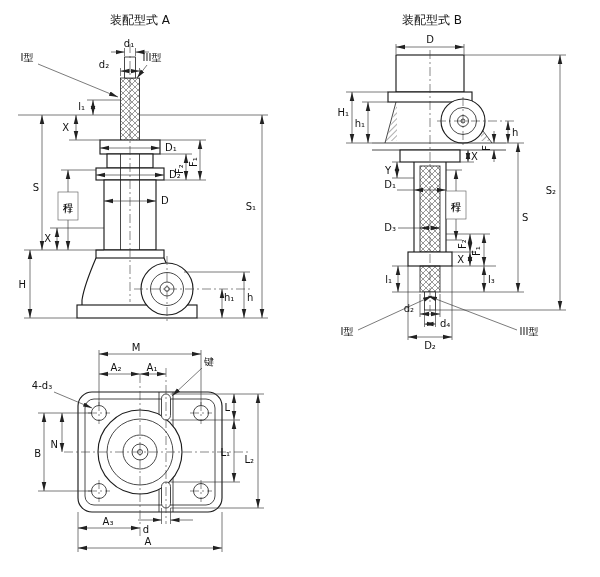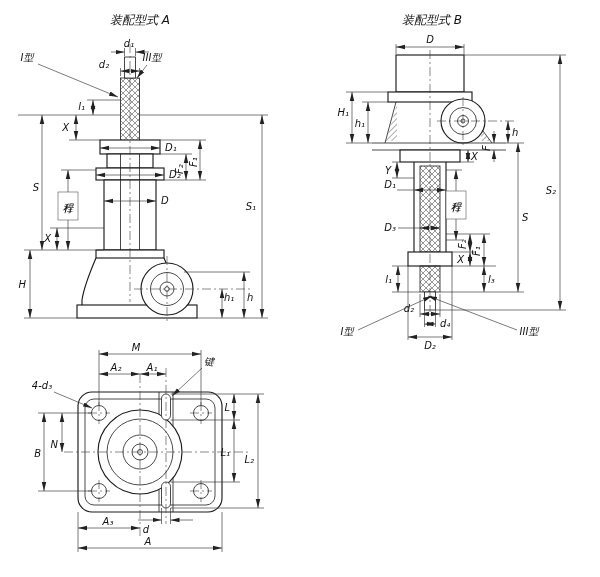--- a/index.html
+++ b/index.html
@@ -1,17 +1,17 @@
 <!DOCTYPE html>
 <html><head>
 <meta charset="utf-8">
 <style>
   html,body{margin:0;padding:0;background:#fff;}
   #stage{position:relative;width:600px;height:577px;background:#fff;overflow:hidden;
-         font-family:"DejaVu Sans",sans-serif;font-style:italic;}
+         font-family:"DejaVu Sans",sans-serif;}
   svg{display:block;}
   .o  {stroke:#1c1c1c;stroke-width:1.15;fill:none;}
   .ow {stroke:#1c1c1c;stroke-width:1.15;fill:#fff;}
   .o2 {stroke:#1c1c1c;stroke-width:.8;fill:none;}
   .ow2{stroke:#1c1c1c;stroke-width:.8;fill:#fff;}
   .hx {stroke:#1c1c1c;stroke-width:.8;fill:url(#xh);}
   .d  {stroke:#333;stroke-width:.65;fill:none;}
   .dim{stroke:#333;stroke-width:.65;fill:none;marker-start:url(#ar);marker-end:url(#ar);}
   .ae {stroke:#333;stroke-width:.65;fill:none;marker-end:url(#ar);}
   .as {stroke:#333;stroke-width:.65;fill:none;marker-start:url(#ar);}

